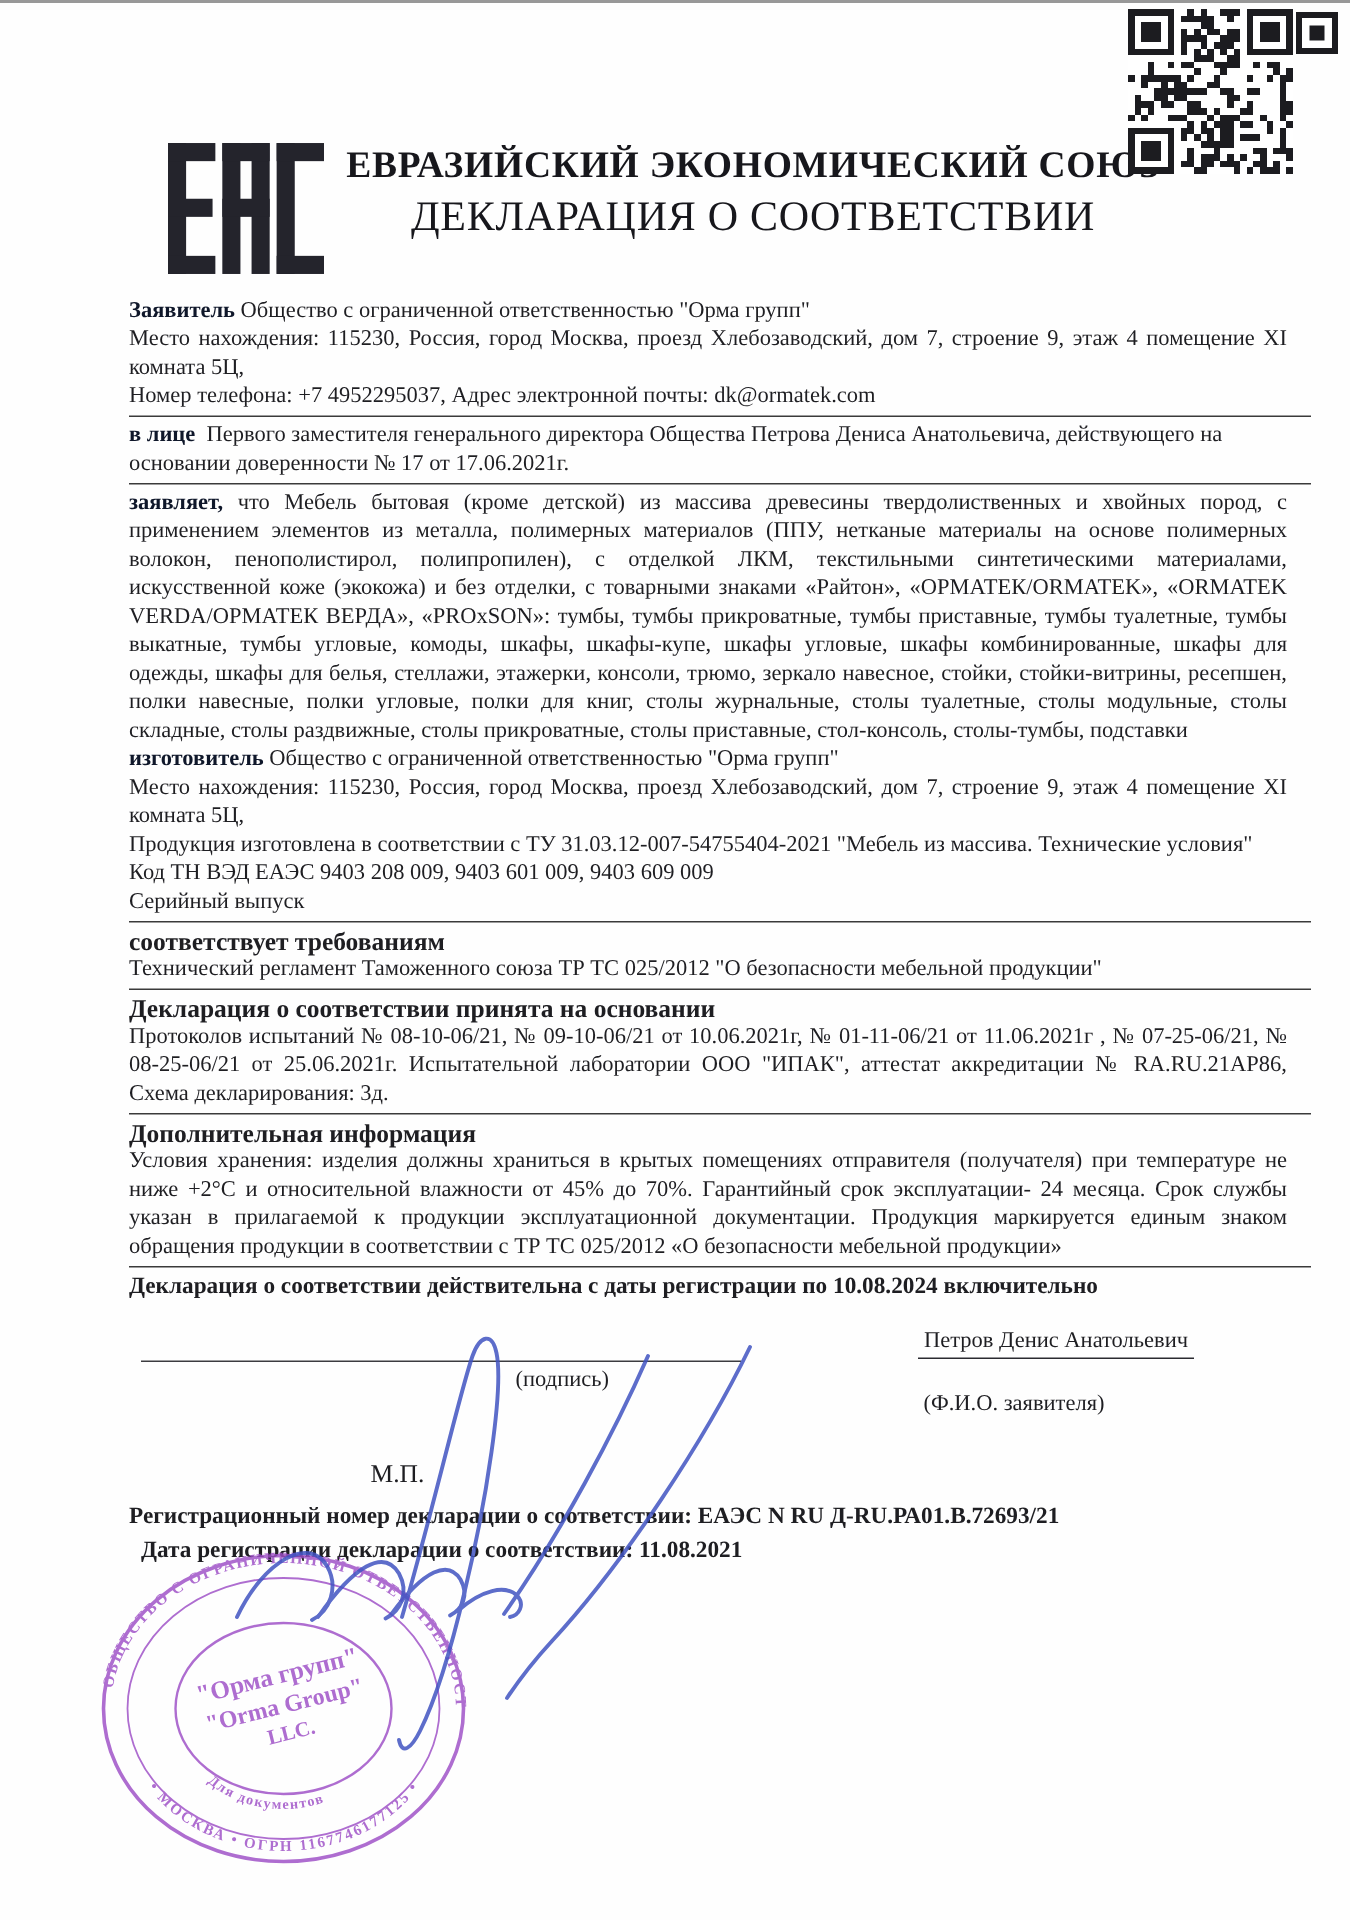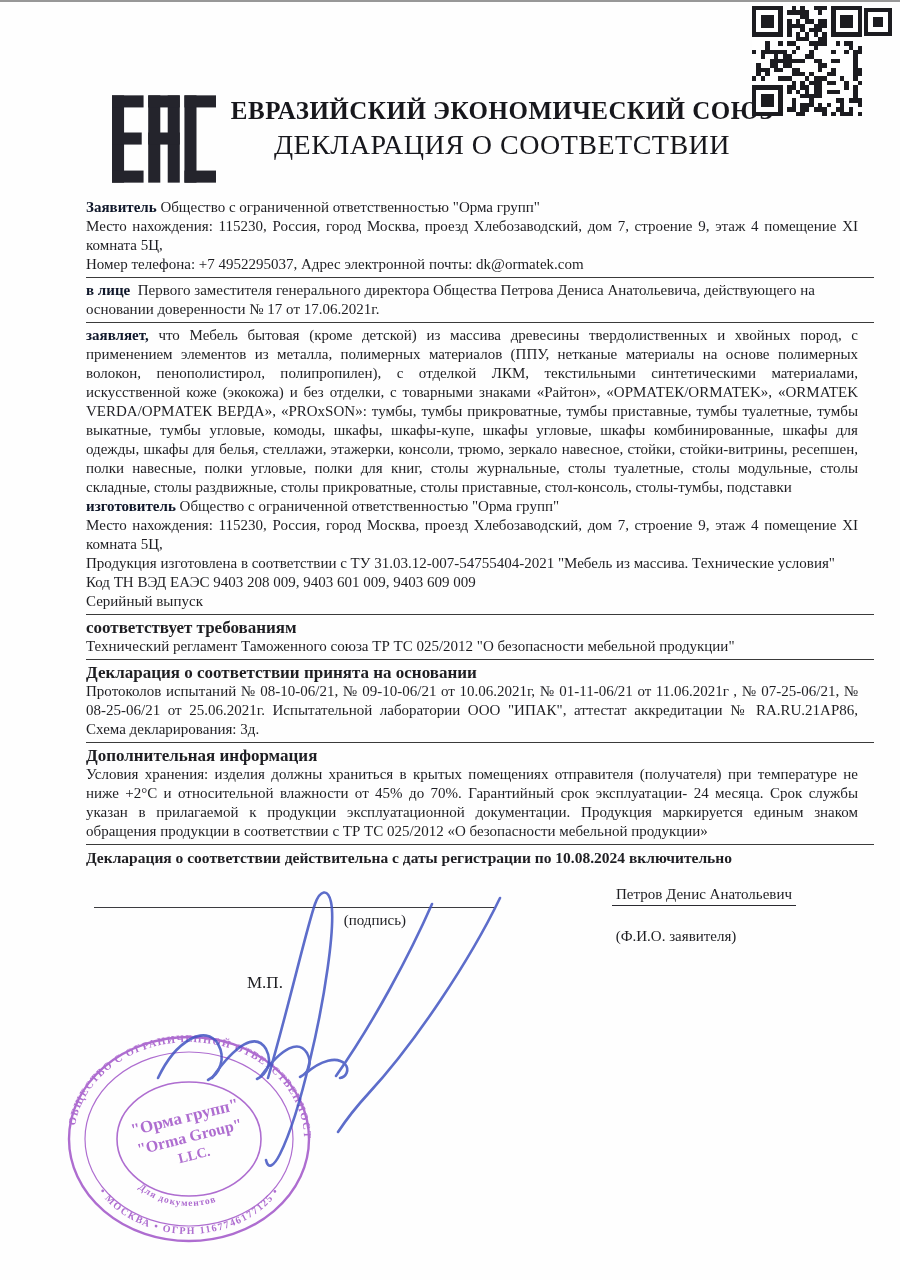--- a/index.html
+++ b/index.html
@@ -328,20 +328,24 @@
     <p class="validity">Декларация о соответствии действительна с даты регистрации по  10.08.2024 включительно</p>
 
     <div class="sig-area">
       <div class="sig-line"></div>
       <div class="sig-label">(подпись)</div>
       <div class="fio"><span class="fio-name">Петров Денис Анатольевич</span></div>
       <div class="fio-label">(Ф.И.О. заявителя)</div>
       <div class="mp">М.П.</div>
     </div>
 
+    <div class="reg">
+      <div><span>Регистрационный номер декларации о соответствии:</span> <span>ЕАЭС N RU Д-RU.РА01.В.72693/21</span></div>
+      <div class="indent"><span>Дата регистрации декларации о соответствии:</span> <span>11.08.2021</span></div>
+    </div>
   </div>
 
   <div class="stamp">
     <svg viewBox="0 0 262 226" width="262" height="226" aria-hidden="true">
       <defs>
         <path id="arcTop" d="M 16 113 A 115 97 0 0 1 246 113"></path>
         <path id="arcBottom" d="M 26 120 A 105 88 0 0 0 236 120"></path>
         <path id="arcInnerBottom" d="M 62 124 A 69 56 0 0 0 200 124"></path>
       </defs>
       <g fill="none" stroke="#9d4ec6">

